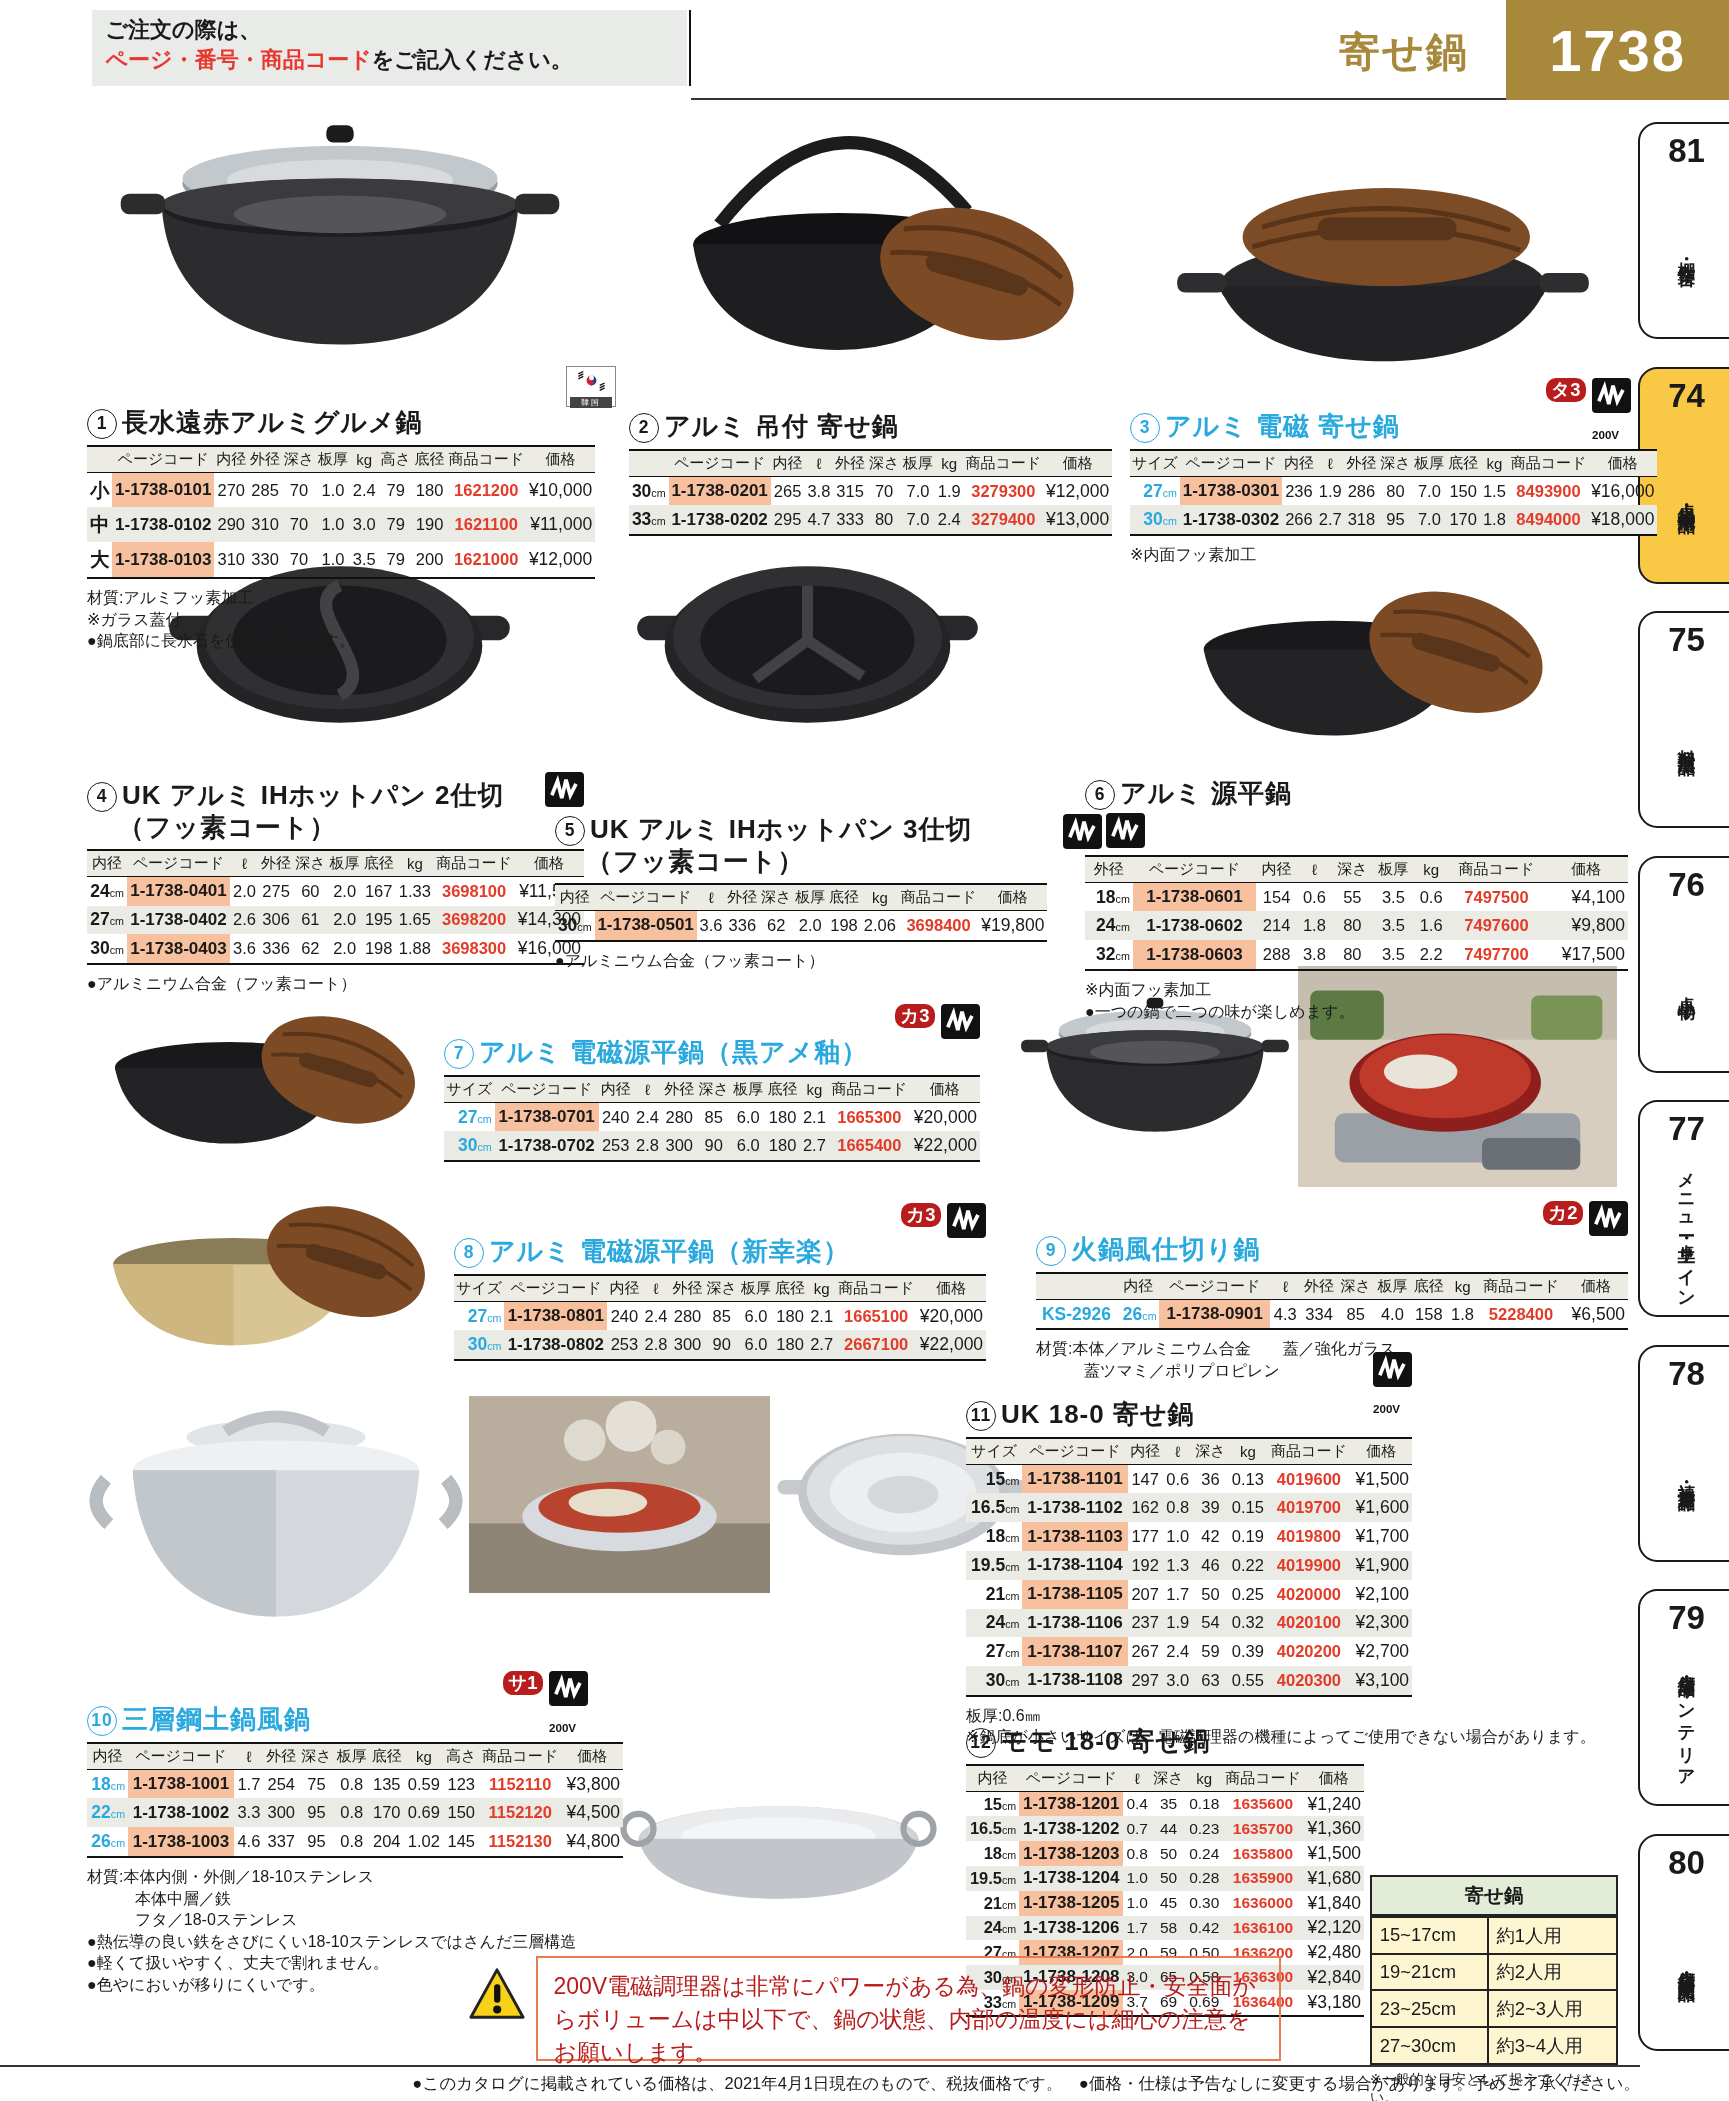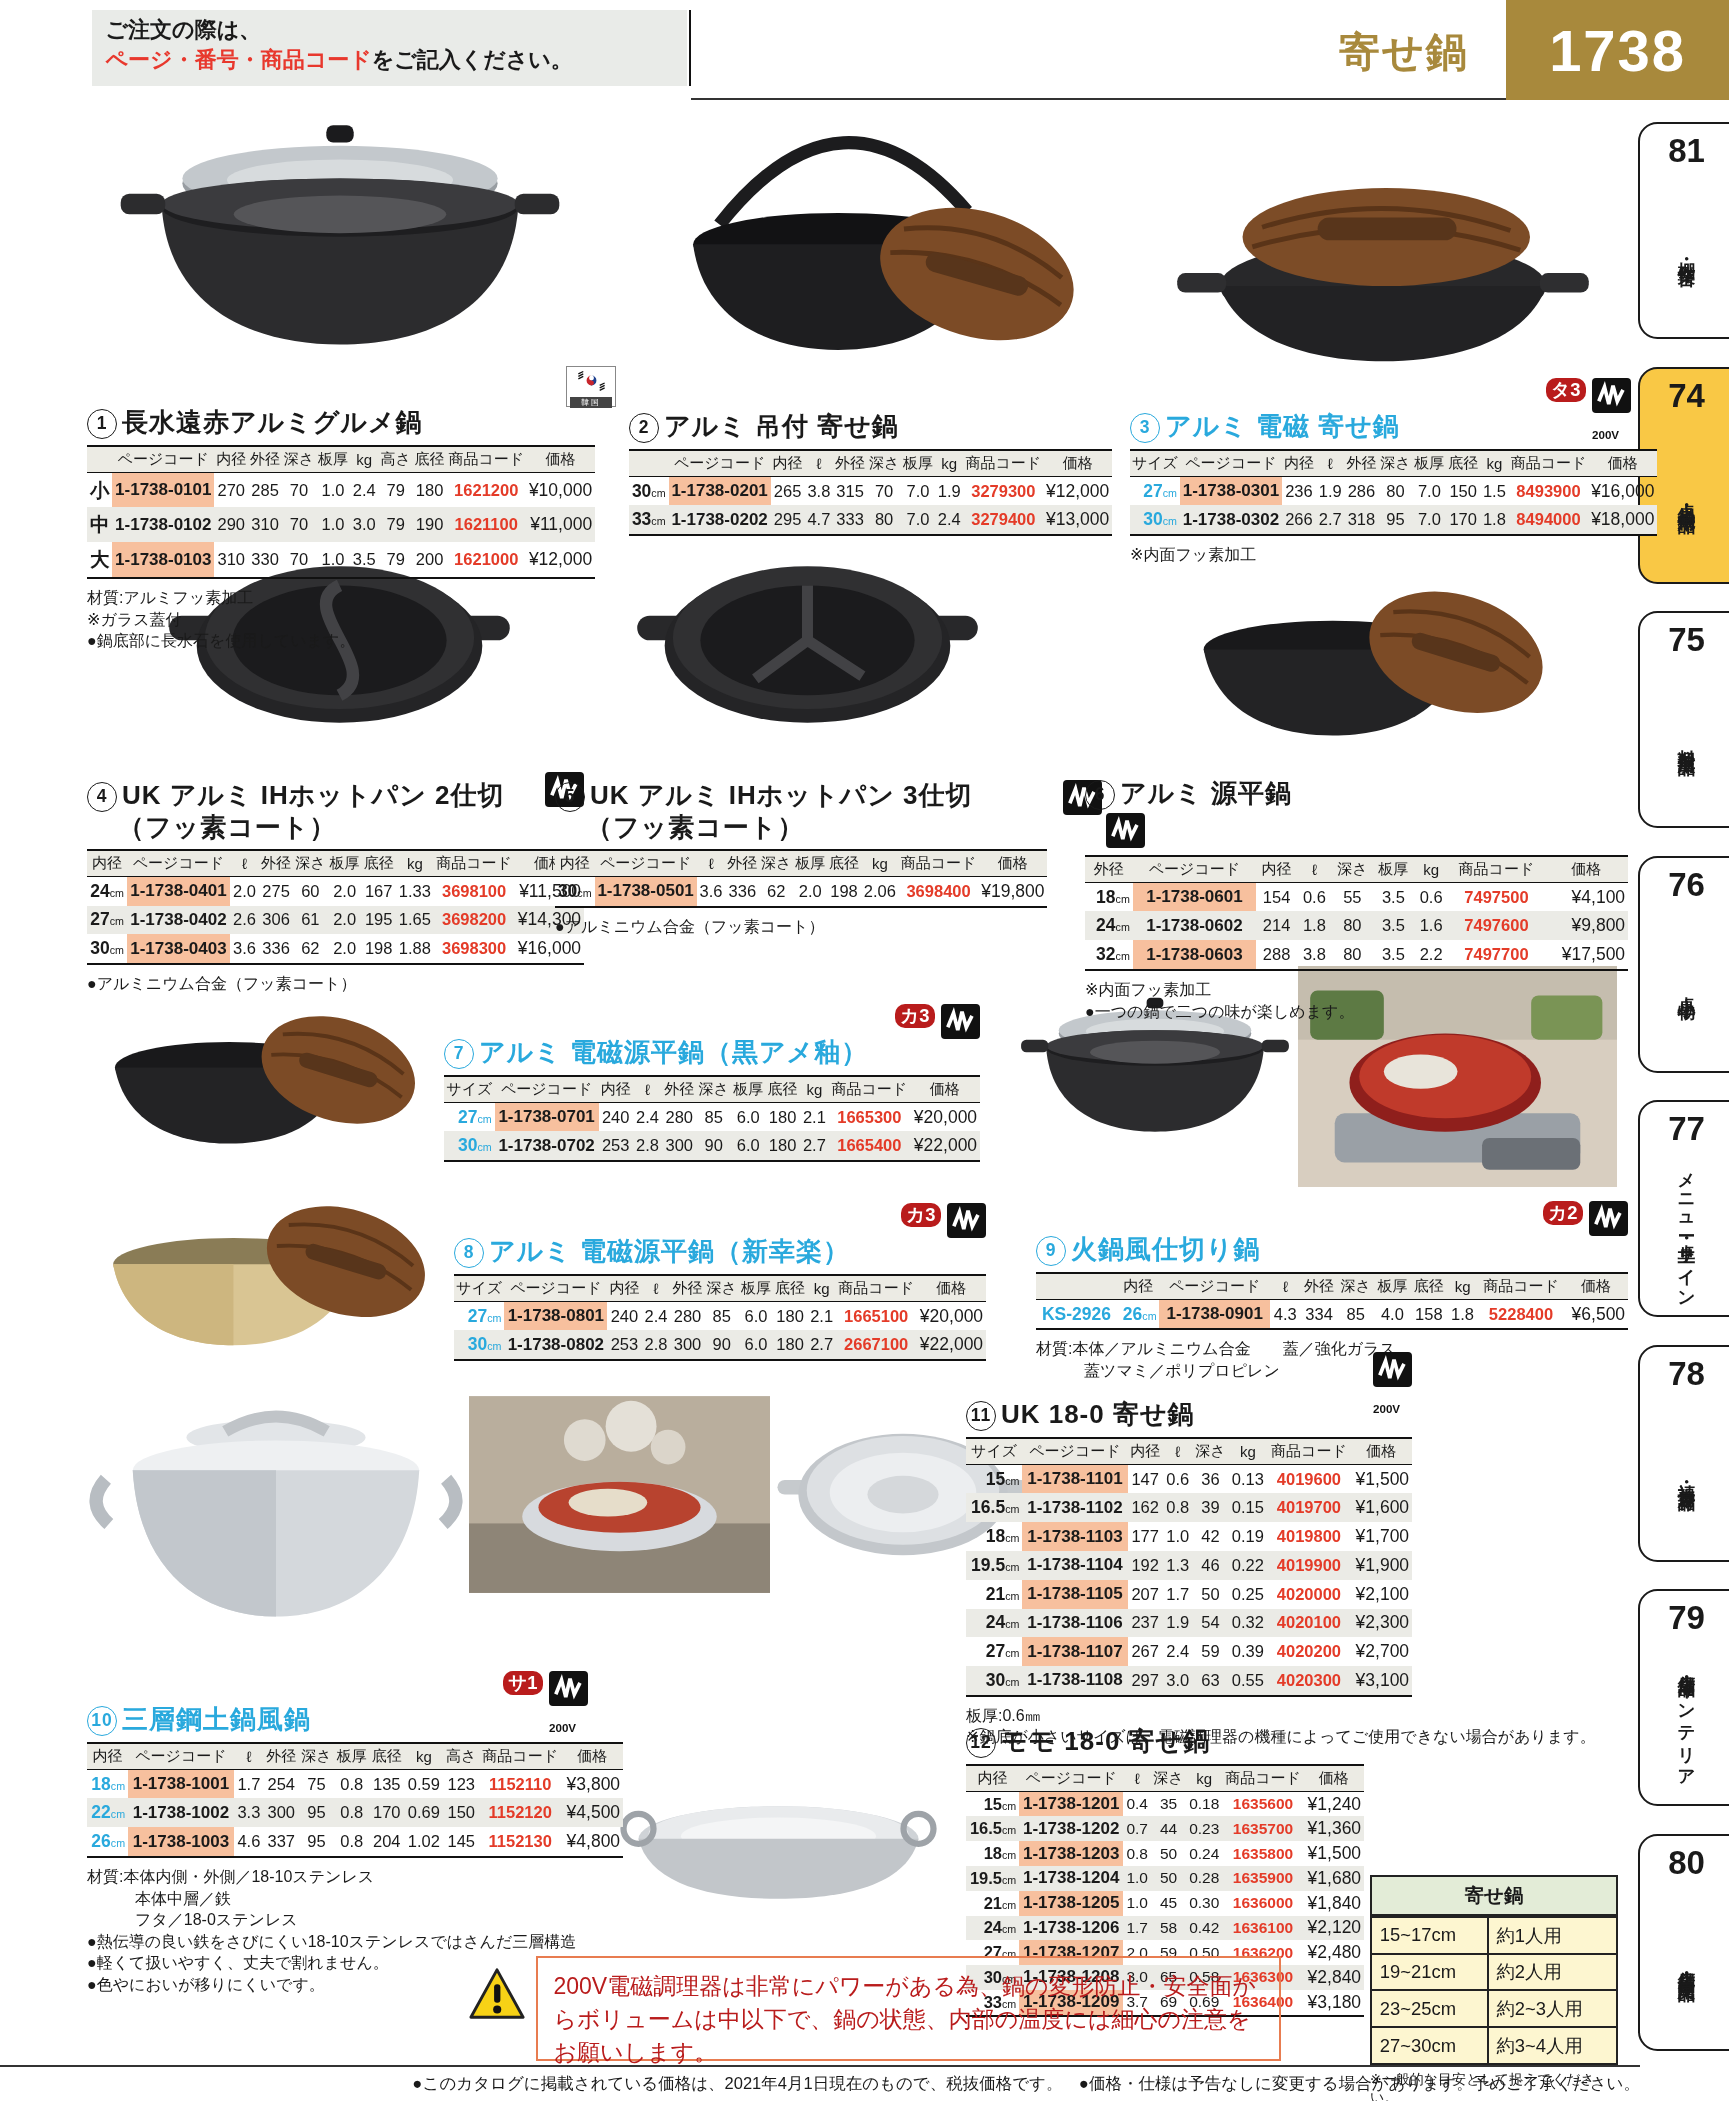--- a/index.html
+++ b/index.html
@@ -574,21 +574,21 @@
             <td class="ct-code">3698300</td>
             <td class="ct-price">¥16,000</td>
           </tr>
         </tbody>
       </table>
     <div class="notes">
         <div class="note-line">●アルミニウム合金（フッ素コート）</div>
       </div>
   </div>
 
-  <div class="sec" style="left:555px;top:747px;width:483px">
+  <div class="sec" style="left:555px;top:781px;width:483px">
     <div class="badges" style="right:-64px;top:33px">
       <span class="ihbox"><svg viewBox="0 0 24 22">
             <use href="#sym-ihwave"></use>
           </svg></span>
     </div>
     <div class="ptitle"><span class="cnum">5</span><span>UK アルミ IHホットパン 3仕切</span></div>
     <div class="ptitle2">（フッ素コート）</div>
     <table class="spec">
         <thead>
           <tr>

